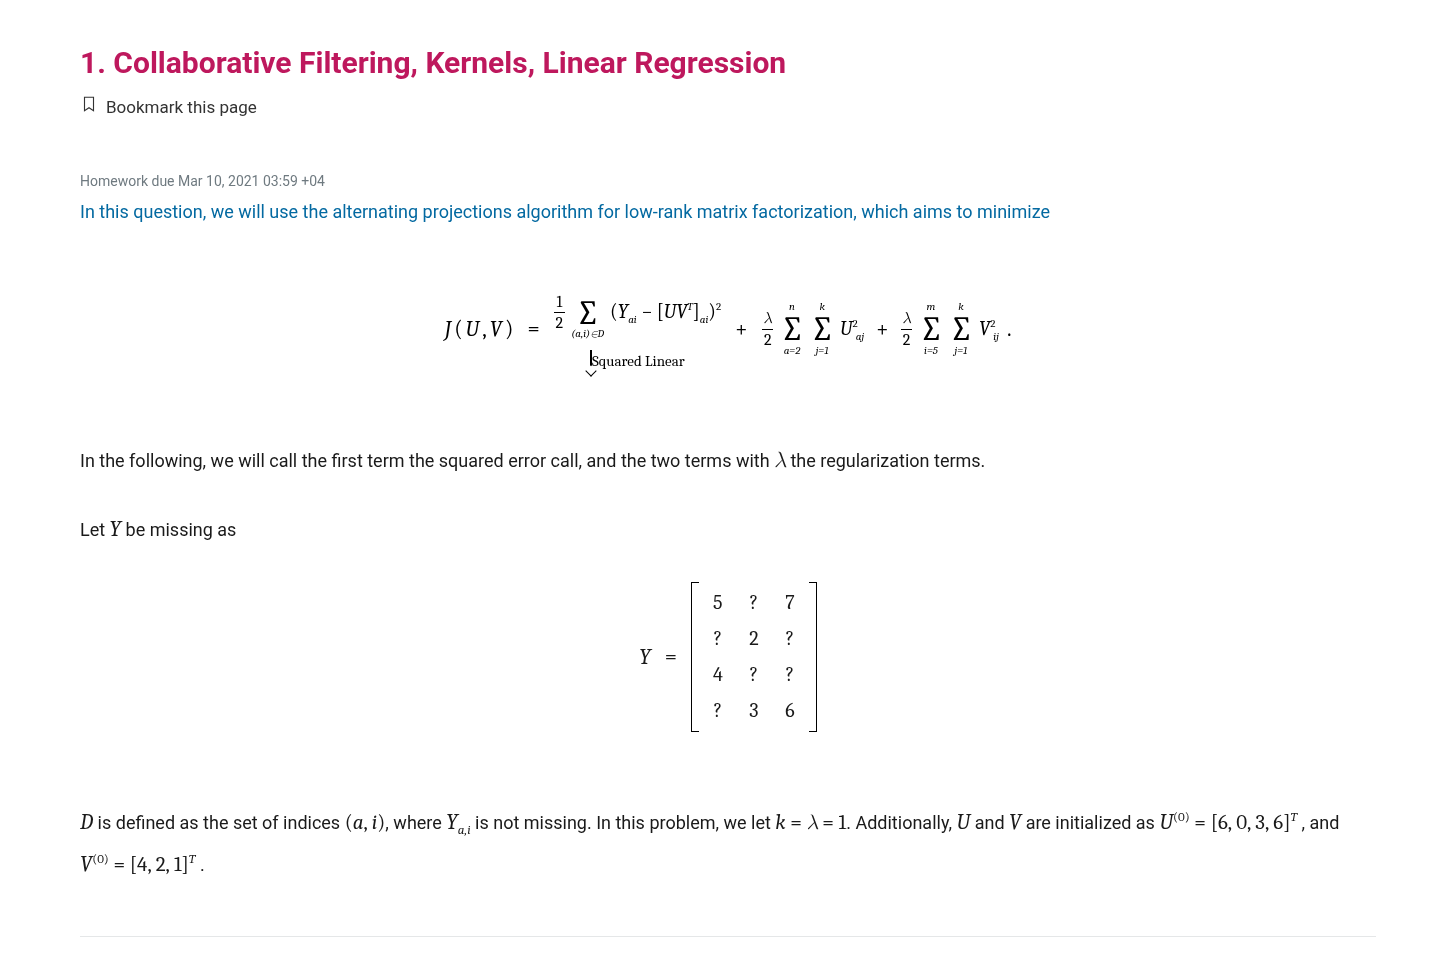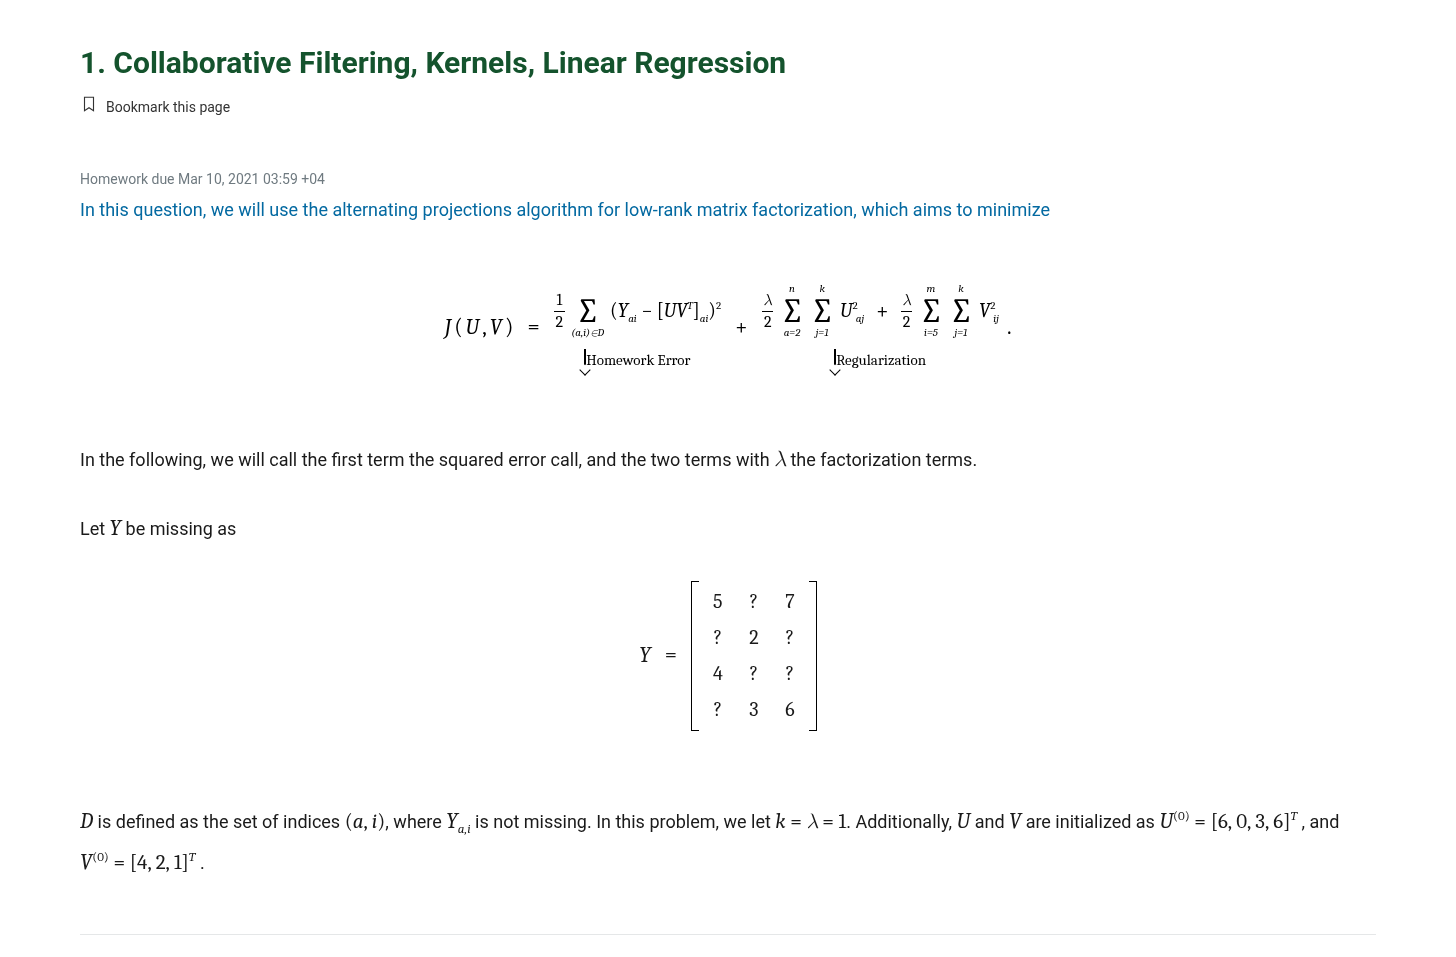--- a/index.html
+++ b/index.html
@@ -11,28 +11,28 @@
       font-family: -apple-system, BlinkMacSystemFont, 'Segoe UI', Roboto, Helvetica, Arial, sans-serif;
       background: #ffffff;
       color: #1a1a1a;
       padding: 40px 80px;
       font-size: 18px;
       line-height: 1.5;
     }
     .page-title {
       font-size: 30px;
       font-weight: 700;
-      color: #14532d;
+      color: #be185d;
       margin-bottom: 10px;
     }
     .bookmark-row {
       display: flex;
       align-items: center;
       gap: 8px;
-      font-size: 14px;
+      font-size: 17px;
       color: #333;
       margin-bottom: 50px;
     }
     .bookmark-icon svg {
       width: 18px;
       height: 18px;
       stroke: #333;
       fill: none;
       stroke-width: 1.5;
     }
@@ -271,21 +271,21 @@
           <span class="upper">&nbsp;</span>
           <span class="sigma">∑</span>
           <span class="lower">(a,i)∈D</span>
         </span>
         <span class="term">
           <span style="font-style:normal">(</span><span>Y</span><span class="sub">ai</span><span style="font-style:normal"> − [</span><span>U</span><span>V</span><span class="sup">T</span><span style="font-style:normal">]</span><span class="sub">ai</span><span style="font-style:normal">)</span><span class="sup" style="font-style:normal">2</span>
         </span>
       </span>
       <span class="underbrace">
         <span class="brace-line"></span>
-        <span class="brace-label">Homework Error</span>
+        <span class="brace-label">Squared Linear</span>
       </span>
     </span>
 
     <span class="plus">+</span>
 
     <span class="group">
       <span class="group-body">
         <span class="frac">
           <span class="num"><span style="font-style:italic">λ</span></span>
           <span class="den">2</span>
@@ -317,32 +317,28 @@
         </span>
         <span class="bigop">
           <span class="upper">k</span>
           <span class="sigma">∑</span>
           <span class="lower">j=1</span>
         </span>
         <span class="term">
           <span>V</span><span class="sup" style="font-style:normal;margin-right:-2px">2</span><span class="sub">ij</span>
         </span>
       </span>
-      <span class="underbrace">
-        <span class="brace-line"></span>
-        <span class="brace-label">Regularization</span>
-      </span>
     </span>
 
     <span class="term" style="font-style:normal;font-size:22px">.</span>
   </div>
 </div>
 
 <p class="body-para">
-  <span>In the following, we will call the first term the squared error call, and the two terms with </span><span class="mathvar">λ</span><span> the factorization terms.</span>
+  <span>In the following, we will call the first term the squared error call, and the two terms with </span><span class="mathvar">λ</span><span> the regularization terms.</span>
 </p>
 
 <p class="body-para">
   <span>Let </span><span class="mathvar">Y</span><span> be missing as</span>
 </p>
 
 <div class="matrix-block">
   <div class="matrix-wrap">
     <span class="mathvar">Y</span>
     <span class="mathnormal" style="padding:0 4px">=</span>

